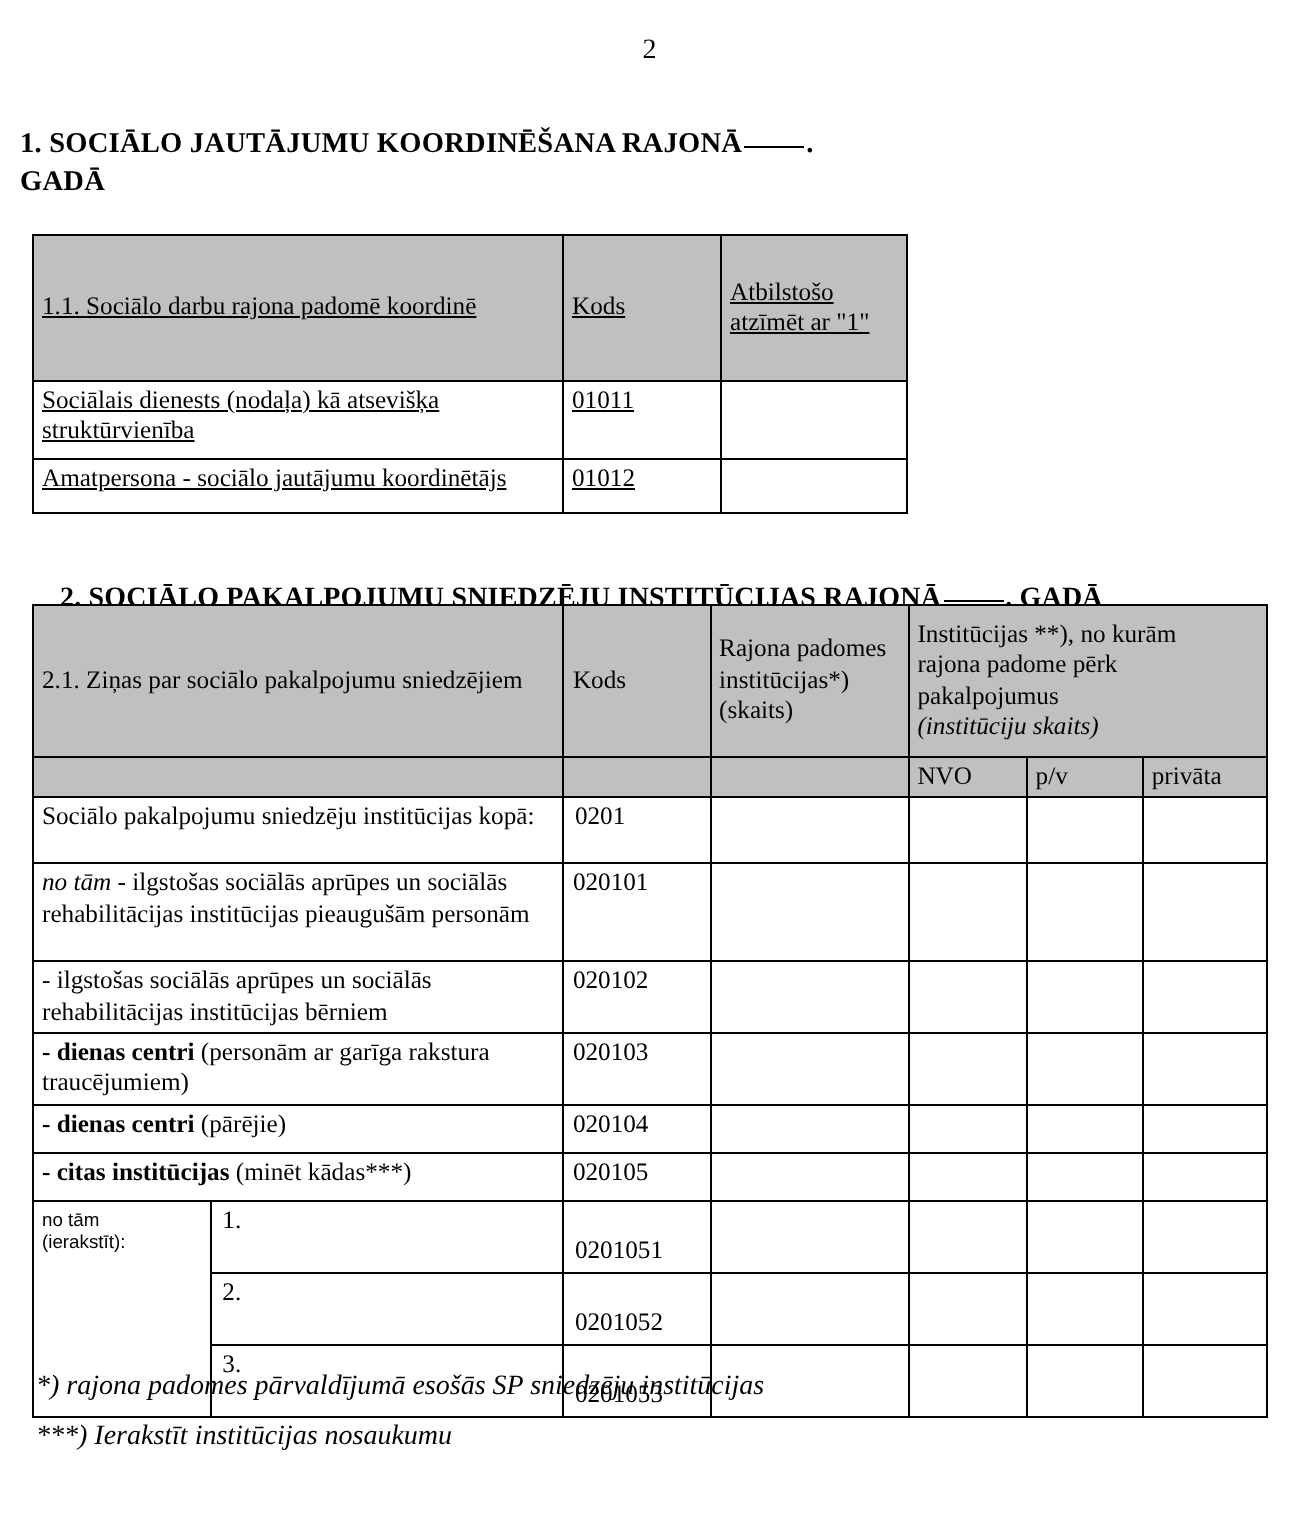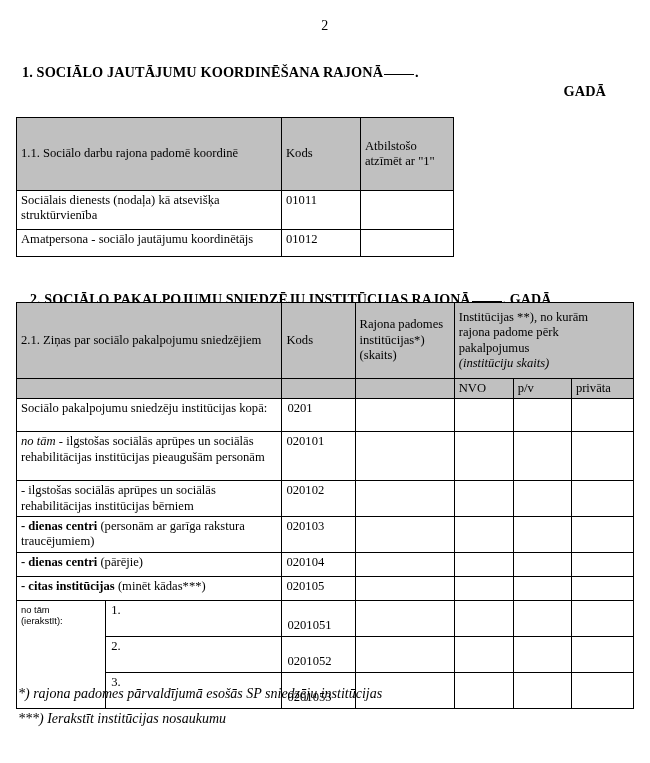--- a/index.html
+++ b/index.html
@@ -31,28 +31,28 @@
     letter-spacing: 0.5px;
   }
 
   
   .section-heading {
     font-weight: bold;
     font-size: 14.3px;
     letter-spacing: 0.1px;
   }
   .heading-1 {
-    margin: 29px 0 0 0;
-    padding-left: 22px;
+    margin: 29px 12px 0 0;
+    padding-left: 10px;
     text-align: left;
     line-height: 1.34;
   }
   .heading-1 .line2 {
     display: block;
-    text-align: right;
+    text-align: left;
     padding-right: 44px;
   }
   .heading-2 {
     margin: 12px;
     padding: 0 0 0 18px;
     line-height: 1.3;
     white-space: nowrap;
     font-size: 14px;
   }
   .blank-fill {
@@ -86,21 +86,21 @@
   .bot { vertical-align: bottom !important; }
   .b   { font-weight: bold; }
   .i   { font-style: italic; }
 
   
   .table1-wrap {
     position: absolute;
     left: 16px;
     top: 117px;
   }
-  table.table1 { width: 437px; }
+  table.table1 { width: 437px; text-decoration: underline; }
   .t1-c1 { width: 265px; }
   .t1-c2 { width: 79px; }
   .t1-c3 { width: 93px; }
   .t1-head-row td { height: 68px; }
   .t1-body-row td { height: 34px; }
   .t1-body-row.short td { height: 22px; margin-top: 12px; }
 
   
   .table2-wrap {
     position: absolute;

